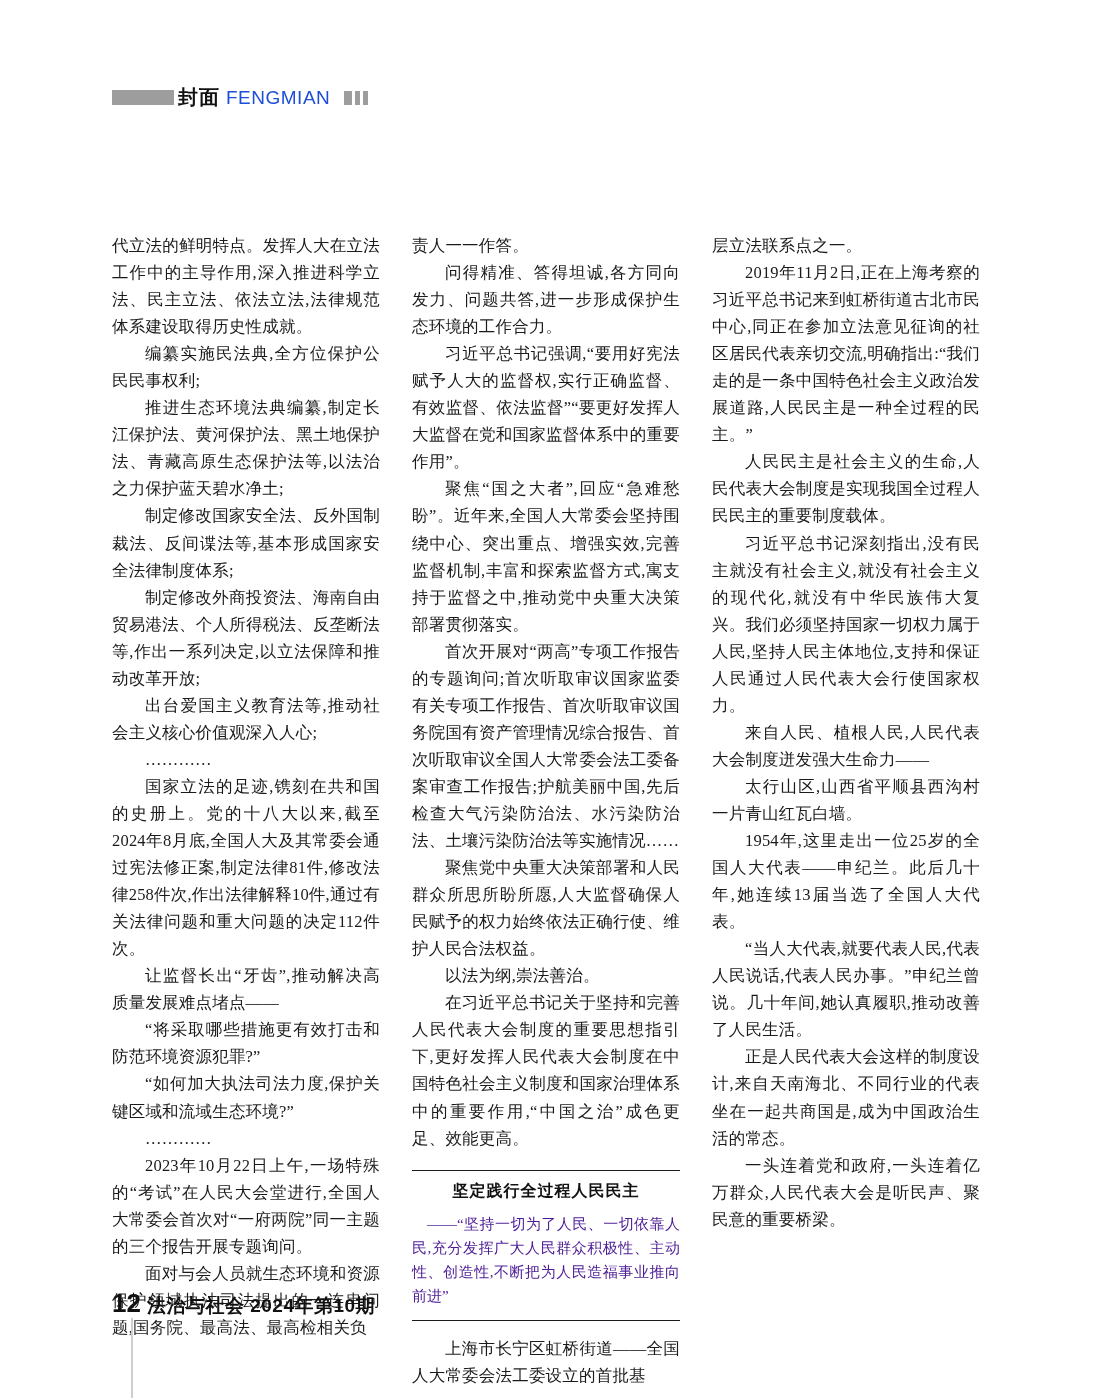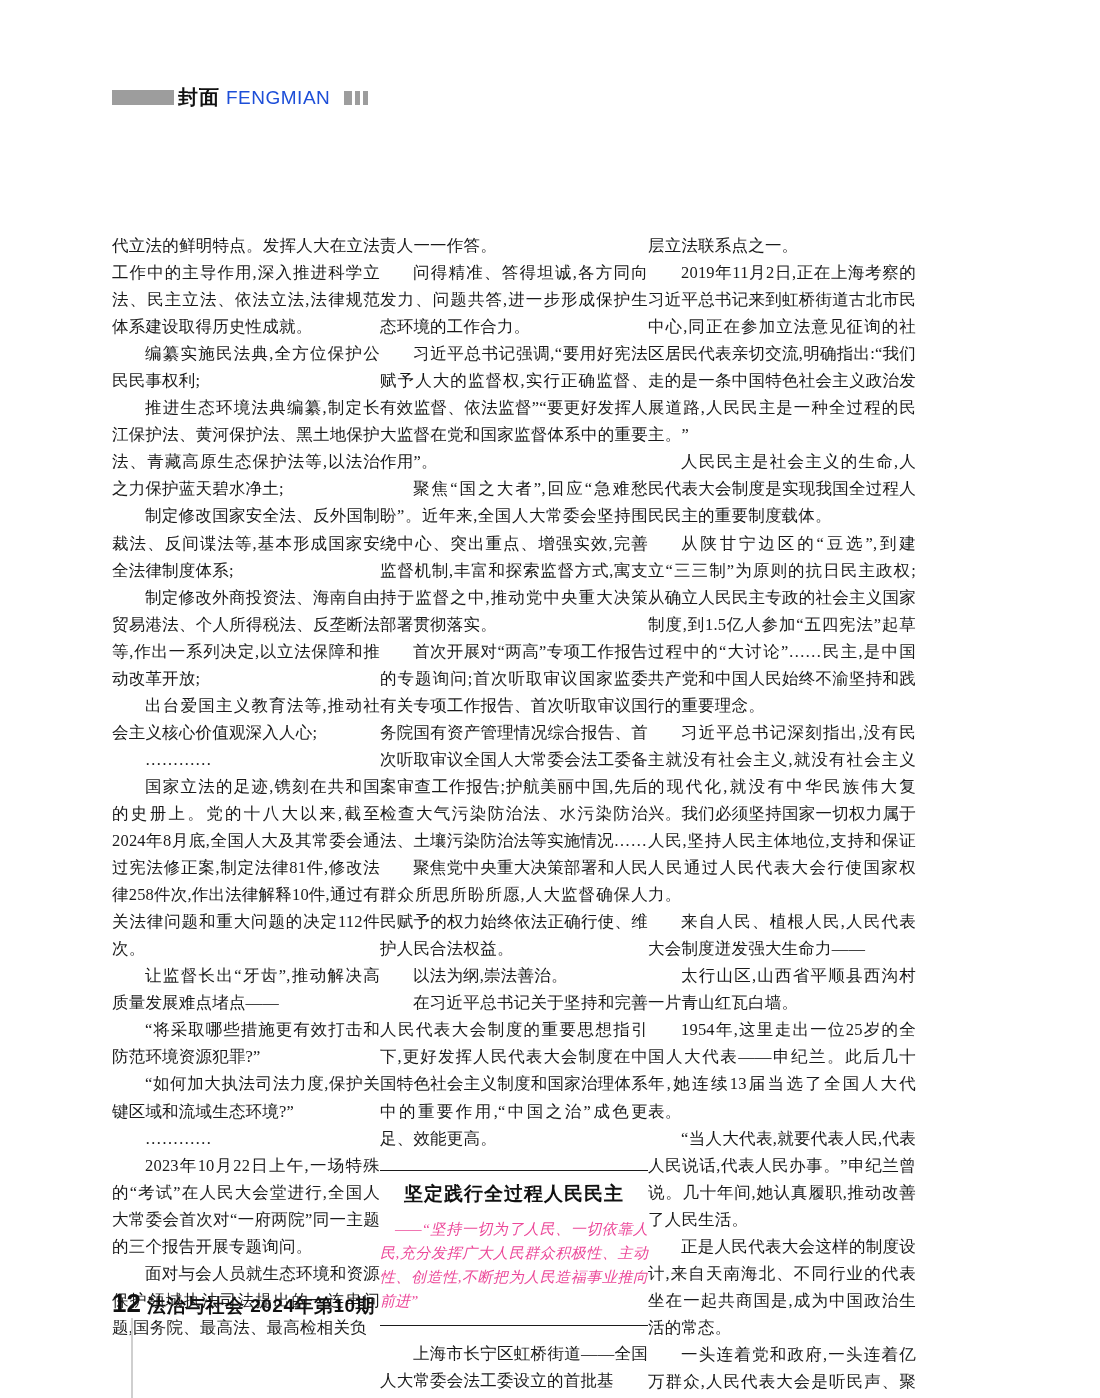--- a/index.html
+++ b/index.html
@@ -63,20 +63,21 @@
   .hdr-ticks i.w2 { width: 8px; }
 
   
   .columns {
     position: absolute;
     left: 112px;
     top: 232px;
     width: 868px;
     height: 1030px;
     display: flex;
+    gap: 32px;
   }
   .col {
     width: 268px;
     position: relative;
   }
   p {
     margin: 0;
     font-size: 16.5px;
     line-height: 1.64;
     text-align: justify;
@@ -88,34 +89,33 @@
   
   .section-block {
     margin-top: 18px;
     border-top: 1.6px solid #1a1a1a;
     border-bottom: 1.6px solid #1a1a1a;
     padding: 10px 0 12px 0;
   }
   .section-title {
     font-family: "Liberation Sans", "DejaVu Sans", sans-serif;
     font-weight: bold;
-    font-size: 19px;
+    font-size: 16px;
     text-align: center;
     letter-spacing: 1px;
     color: #111;
     margin-bottom: 10px;
   }
   .section-sub {
     font-family: "Liberation Serif", "DejaVu Serif", serif;
     font-size: 15px;
     line-height: 1.6;
     text-align: justify;
     text-justify: inter-ideograph;
-    color: #ec4899;
-    font-style: italic;
+    color: #4c1d95;
     text-indent: 1em;
   }
   .after-section { margin-top: 14px; }
 
   
   .footer {
     position: absolute;
     left: 112px;
     top: 1288px;
     display: flex;
@@ -194,21 +194,20 @@
         <div class="section-sub">——“坚持一切为了人民、一切依靠人民,充分发挥广大人民群众积极性、主动性、创造性,不断把为人民造福事业推向前进”</div>
       </div>
 
       <p class="ind after-section">上海市长宁区虹桥街道——全国人大常委会法工委设立的首批基</p>
     </div>
 
     <div class="col">
       <p>层立法联系点之一。</p>
       <p class="ind">2019年11月2日,正在上海考察的习近平总书记来到虹桥街道古北市民中心,同正在参加立法意见征询的社区居民代表亲切交流,明确指出:“我们走的是一条中国特色社会主义政治发展道路,人民民主是一种全过程的民主。”</p>
       <p class="ind">人民民主是社会主义的生命,人民代表大会制度是实现我国全过程人民民主的重要制度载体。</p>
-      <p class="ind">从陕甘宁边区的“豆选”,到建立“三三制”为原则的抗日民主政权;从确立人民民主专政的社会主义国家制度,到1.5亿人参加“五四宪法”起草过程中的“大讨论”……民主,是中国共产党和中国人民始终不渝坚持和践行的重要理念。</p>
       <p class="ind">习近平总书记深刻指出,没有民主就没有社会主义,就没有社会主义的现代化,就没有中华民族伟大复兴。我们必须坚持国家一切权力属于人民,坚持人民主体地位,支持和保证人民通过人民代表大会行使国家权力。</p>
       <p class="ind">来自人民、植根人民,人民代表大会制度迸发强大生命力——</p>
       <p class="ind">太行山区,山西省平顺县西沟村一片青山红瓦白墙。</p>
       <p class="ind">1954年,这里走出一位25岁的全国人大代表——申纪兰。此后几十年,她连续13届当选了全国人大代表。</p>
       <p class="ind">“当人大代表,就要代表人民,代表人民说话,代表人民办事。”申纪兰曾说。几十年间,她认真履职,推动改善了人民生活。</p>
       <p class="ind">正是人民代表大会这样的制度设计,来自天南海北、不同行业的代表坐在一起共商国是,成为中国政治生活的常态。</p>
       <p class="ind">一头连着党和政府,一头连着亿万群众,人民代表大会是听民声、聚民意的重要桥梁。</p>
     </div>
 
   </div>

